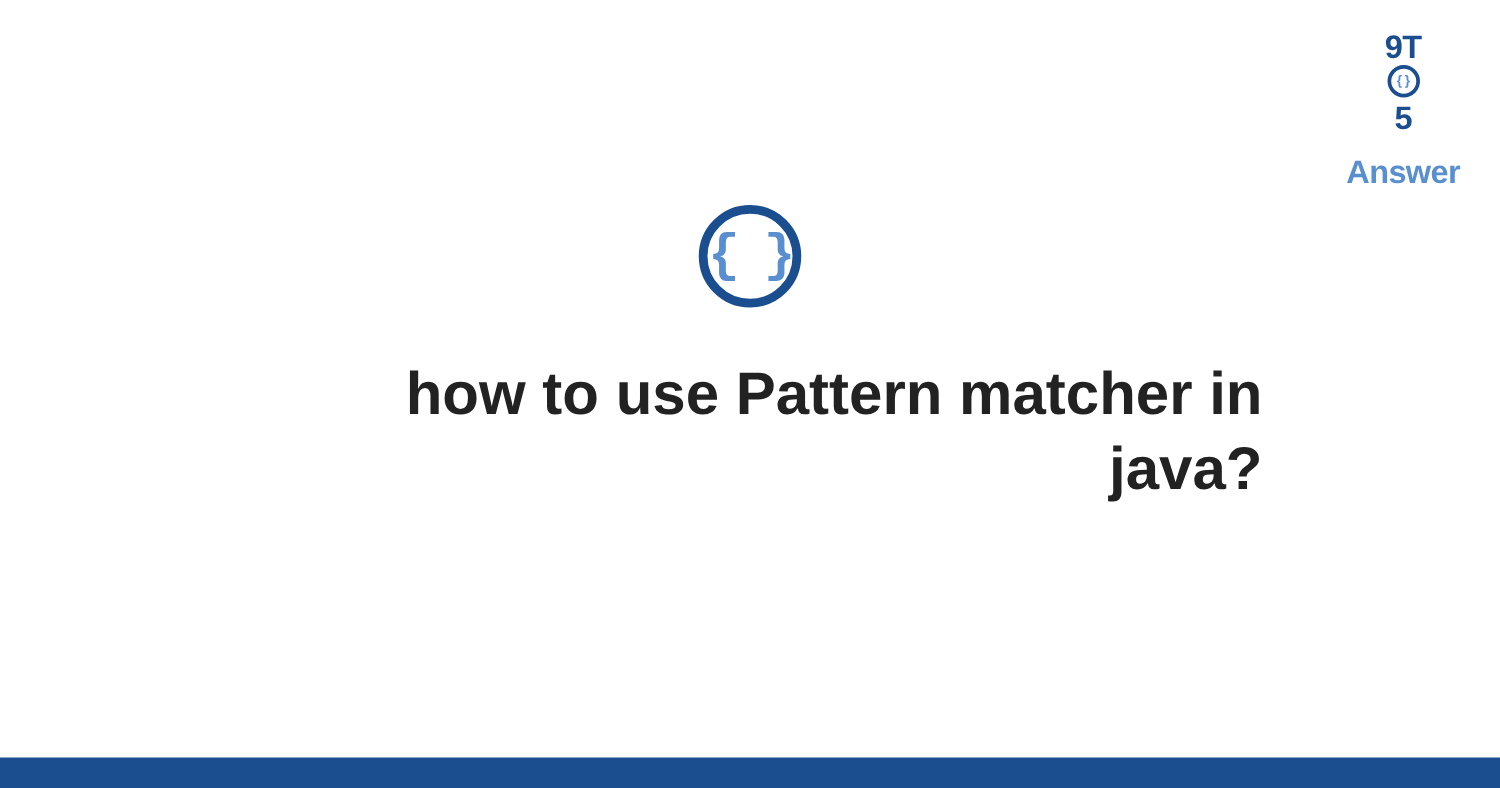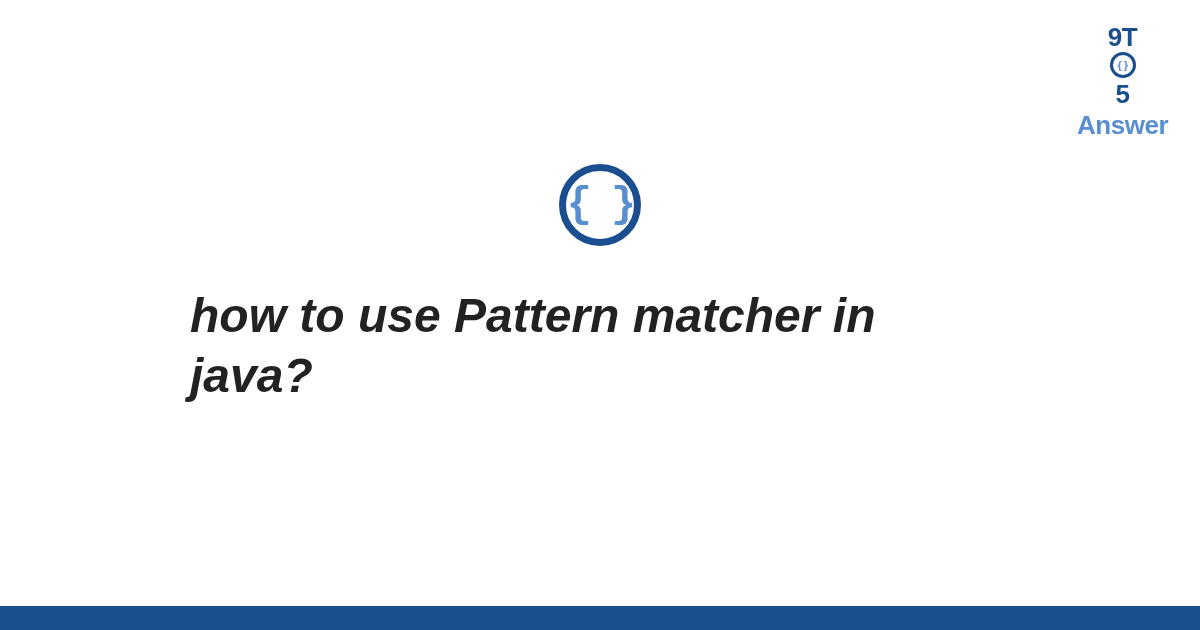--- a/index.html
+++ b/index.html
@@ -46,20 +46,21 @@
       font-size: 11px;
       color: #5a8fcf;
       font-weight: bold;
       line-height: 1;
     }
     .logo-5 {
       color: #1b4e8f;
     }
     .logo-answer {
       color: #5a8fcf;
+      margin-top: 12px;
     }
     .center-content {
       position: absolute;
       top: 0;
       left: 0;
       width: 100%;
       height: 100%;
       display: flex;
       flex-direction: column;
       align-items: center;
@@ -81,25 +82,24 @@
       font-size: 42px;
       font-weight: bold;
       font-family: "Courier New", monospace;
       letter-spacing: -3px;
       line-height: 1;
     }
     .question-title {
       font-size: 48px;
       font-weight: bold;
       color: #222222;
-      text-align: left;
+      text-align: right;
       line-height: 1.25;
       max-width: 900px;
       padding: 0 40px;
-      font-style: italic;
     }
     .bottom-bar {
       position: absolute;
       bottom: 0;
       left: 0;
       width: 100%;
       height: 24px;
       background: #1b4e8f;
     }
   </style>

